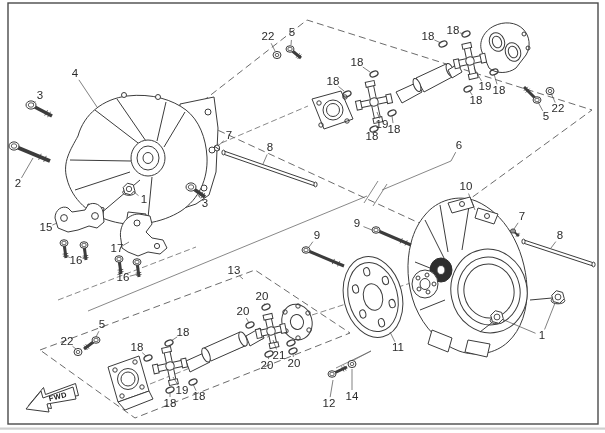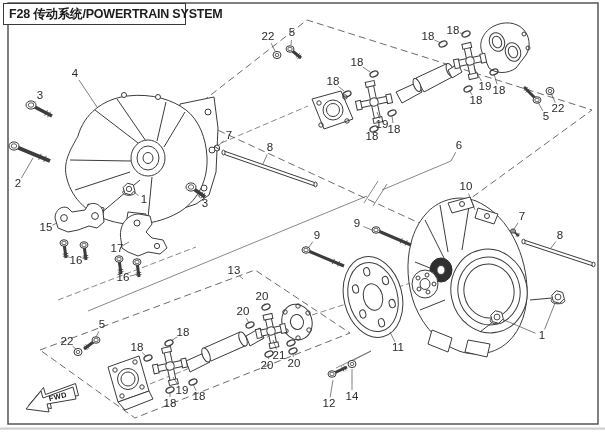--- a/index.html
+++ b/index.html
@@ -429,16 +429,13 @@
         <text x="67" y="342" text-anchor="middle" dominant-baseline="middle" class="callout-text">22</text>
       </g>
 
     <g id="fwd">
       <path class="inkf" transform="translate(2.5,-3.5)" d="M26,409 L41,391 L43,398 L73,387 L76,399 L47,404 L49,412 Z"></path>
       <path class="inkf" d="M26,409 L41,391 L43,398 L73,387 L76,399 L47,404 L49,412 Z"></path>
       <text id="fwd-text" x="58" y="399" transform="rotate(-14 58 397)" text-anchor="middle" font-size="7.5" font-weight="bold" letter-spacing="0.5" fill="#222222">FWD</text>
     </g>
   </svg>
 
-  <div class="titlebox">
-    <span>F28 传动系统/POWERTRAIN SYSTEM</span>
-  </div>
 </div>
 
 </body></html>

